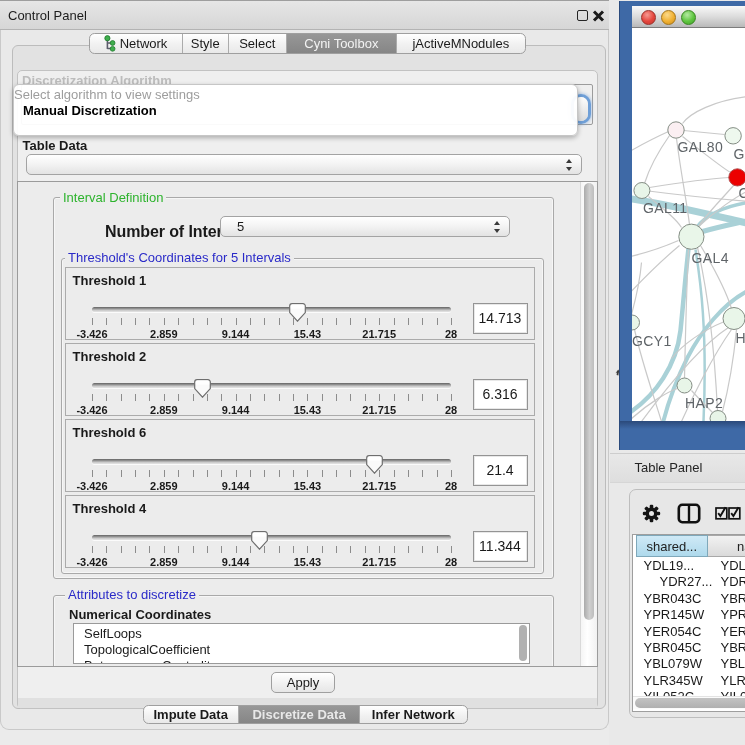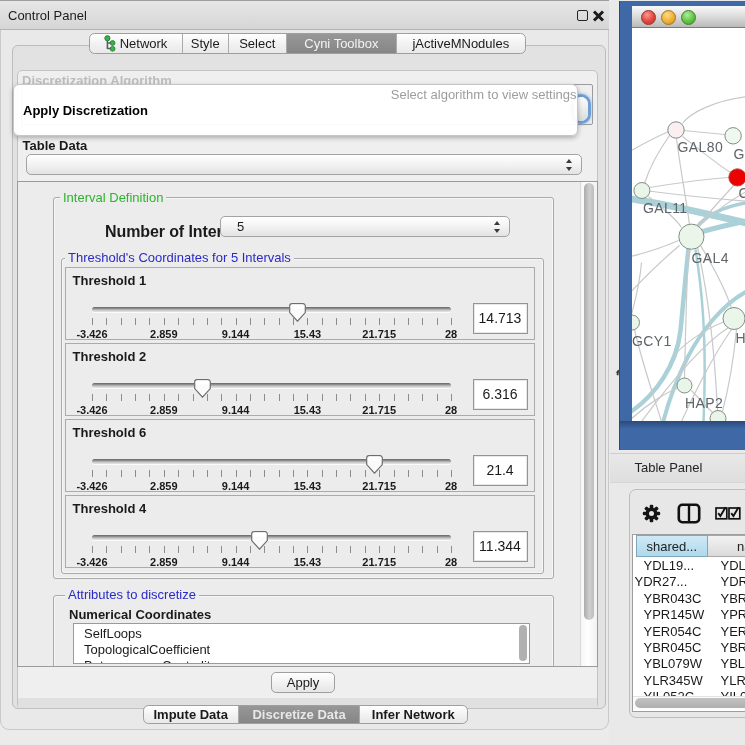--- a/index.html
+++ b/index.html
@@ -49,22 +49,22 @@
   <div class="sg" style="width:58px">Select</div>
   <div class="sg sel" style="width:111px">Cyni Toolbox</div>
   <div class="sg" style="width:128px">jActiveMNodules</div>
 </div>
 
 <div class="abs" style="left:22px;top:73px;font-weight:bold;color:#bcbcbc">Discretization Algorithm</div>
 <div class="abs" style="left:21px;top:84px;width:571.5px;height:41px;border:1px solid #9c9c9c;border-radius:2px;box-sizing:border-box"></div>
 <div class="abs" style="left:574px;top:96.5px;width:14px;height:24px;border-radius:7px;background:linear-gradient(#fdfdfd,#dcdcdc);box-shadow:0 0 0 3px rgba(98,150,211,.85),0 0 3px 4px rgba(120,165,220,.45)"></div>
 
 <div class="abs" style="left:13px;top:84px;width:564.5px;height:52px;background:rgba(255,255,255,.95);border:1px solid #c6c6c6;border-radius:6px;box-sizing:border-box;box-shadow:0 2px 5px rgba(0,0,0,.28)">
-  <div style="position:absolute;left:0;right:0;top:2px;height:16px;color:#9d9d9d;text-align:right">Select algorithm to view settings</div>
-  <div style="position:absolute;left:9px;top:18px;height:16px;font-weight:bold;color:#000">Apply Discretization</div>
+  <div style="position:absolute;left:0;right:0;top:2px;height:16px;color:#9d9d9d;text-align:left">Select algorithm to view settings</div>
+  <div style="position:absolute;left:9px;top:18px;height:16px;font-weight:bold;color:#000">Manual Discretization</div>
 </div>
 
 <div class="abs" style="left:22.5px;top:137.5px;font-weight:bold">Table Data</div>
 <div class="combo" style="left:26px;top:154px;width:556px;height:21px">
     <span class="arrs"></span>
   </div>
 
 <div class="abs" id="viewport" style="left:17px;top:181px;width:580.5px;height:486px;background:#ececec;border:1px solid #9b9b9b;box-sizing:border-box;overflow:hidden">
 
   <div class="gbox" style="left:34.5px;top:15px;width:501px;height:381.5px"></div>
@@ -275,21 +275,21 @@
     <path d="M3.2 8.2 L5.4 11 L10.6 2.2" fill="none" stroke="#111" stroke-width="1.9"></path>
   </svg>
 
 <div class="abs" style="left:631.5px;top:533.5px;width:113.5px;height:178px;background:#fff;border:1px solid #9e9e9e;border-right:none;box-sizing:border-box;overflow:hidden">
 
   <div style="position:absolute;left:3px;top:0.5px;width:72.5px;height:22px;background:linear-gradient(#cfe9f6,#aed9ec);border:1px solid #7fa8ba;box-sizing:border-box;display:flex;align-items:center;justify-content:center;color:#222">shared...</div>
   <div style="position:absolute;left:75.5px;top:0.5px;width:38px;height:22px;background:linear-gradient(#f2f2f2,#dadada);border:1px solid #a8a8a8;border-left:none;box-sizing:border-box;display:flex;align-items:center;padding-left:29px;color:#222">na</div>
 
   <div style="position:absolute;left:0;top:23.5px;line-height:16.4px">
     <div style="padding-left:11px">YDL19...</div>
-    <div style="padding-left:2px">YDR27...</div>
+    <div style="padding-left:27px">YDR27...</div>
     <div style="padding-left:11px">YBR043C</div>
     <div style="padding-left:11px">YPR145W</div>
     <div style="padding-left:11px">YER054C</div>
     <div style="padding-left:11px">YBR045C</div>
     <div style="padding-left:11px">YBL079W</div>
     <div style="padding-left:11px">YLR345W</div>
     <div style="padding-left:11px">YIL052C</div>
   </div>
   <div style="position:absolute;left:88px;top:23.5px;line-height:16.4px;white-space:nowrap">
     <div>YDL194W</div>

